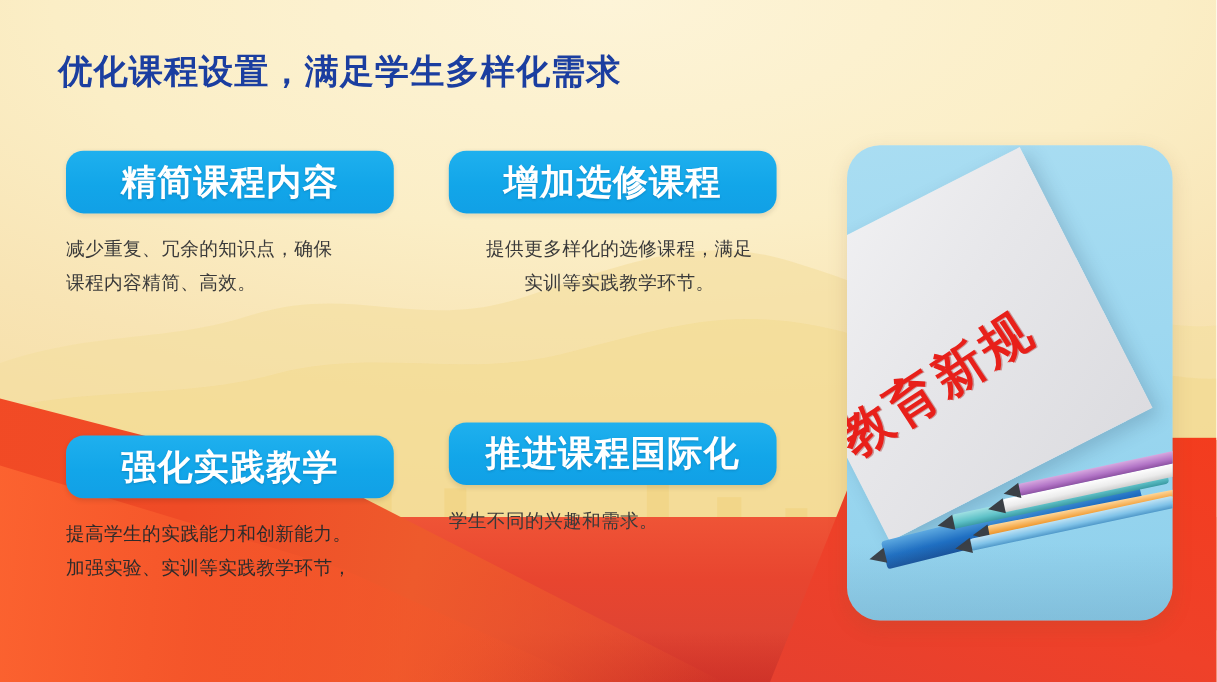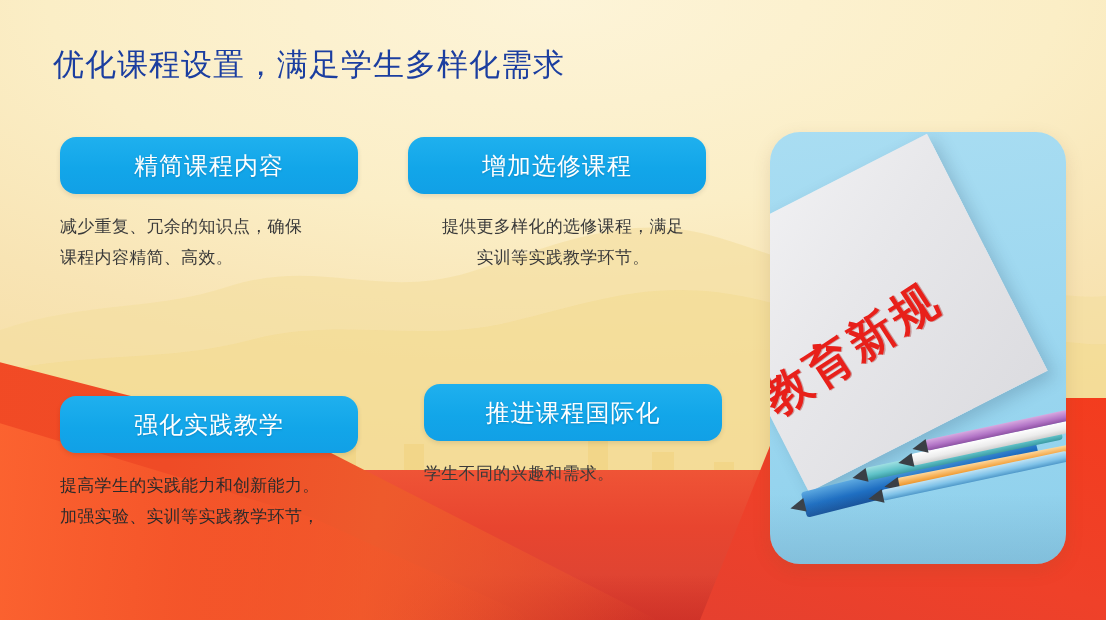--- a/index.html
+++ b/index.html
@@ -53,47 +53,47 @@
     clip-path:polygon(22% 0%, 100% 0%, 100% 100%, 0% 100%);
   }
   .swoosh-right-top{
     position:absolute;right:0px;top:398px;width:130px;height:175px;
     background:linear-gradient(180deg,#f53b1b 0%, #ee4328 100%);
   }
 
   
   .title{
     position:absolute;left:53px;top:44px;
-    font-size:31px;font-weight:normal;letter-spacing:1px;
+    font-size:31px;font-weight:bold;letter-spacing:1px;
     color:#1b3ea0;white-space:nowrap;
   }
 
   
   .card{position:absolute;width:300px;}
   .pill{
     width:298px;height:57px;border-radius:16px;
     background:linear-gradient(180deg,#1fb0ee 0%,#12a6e9 55%,#11a0e6 100%);
     box-shadow:0 2px 5px rgba(0,0,0,.10);
     display:flex;align-items:center;justify-content:center;
   }
   .pill-label{
-    color:#ffffff;font-size:24px;font-weight:normal;letter-spacing:1px;
+    color:#ffffff;font-size:32px;font-weight:bold;letter-spacing:1px;
     text-shadow:0 1px 2px rgba(0,60,100,.25);
   }
   .desc{
     margin-top:17px;width:310px;
     font-size:17px;line-height:31px;color:#3a3a3a;letter-spacing:.3px;
   }
   .desc.on-red{color:#2e2b2b;}
   .desc span{display:block;}
 
   .card-1{left:60px;top:137px;}
   .card-2{left:408px;top:137px;text-align:center;}
   .card-3{left:60px;top:396px;}
-  .card-4{left:408px;top:384px;margin-left:16px;}
+  .card-4{left:408px;top:384px;}
 
   
   .photo{
     position:absolute;left:770px;top:132px;width:296px;height:432px;
     border-radius:30px;overflow:hidden;
     background:linear-gradient(170deg,#a9ddf2 0%,#9ed8f0 45%,#8ed0ec 100%);
     box-shadow:0 6px 18px rgba(120,80,40,.15);
   }
   .photo-paper{
     position:absolute;left:-36px;top:48px;width:268px;height:266px;

